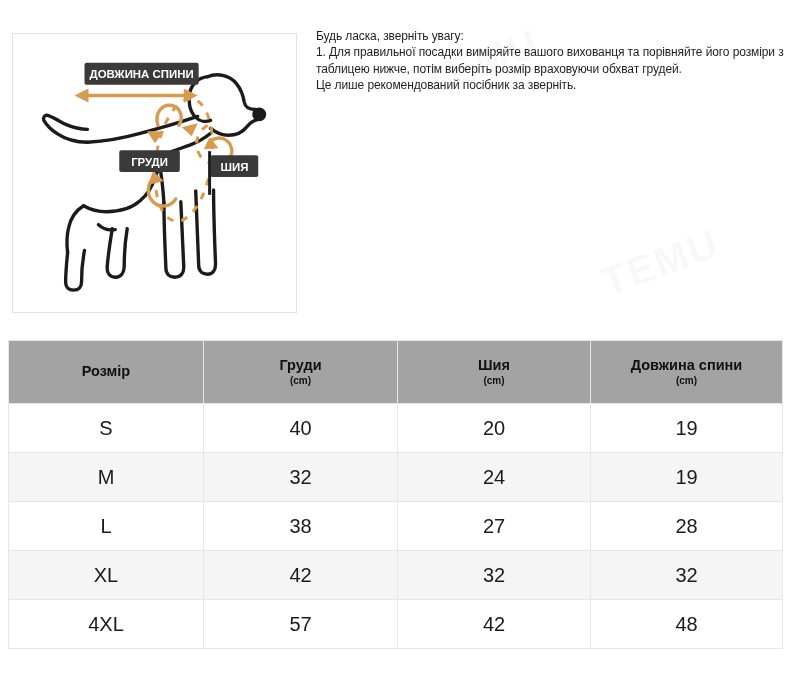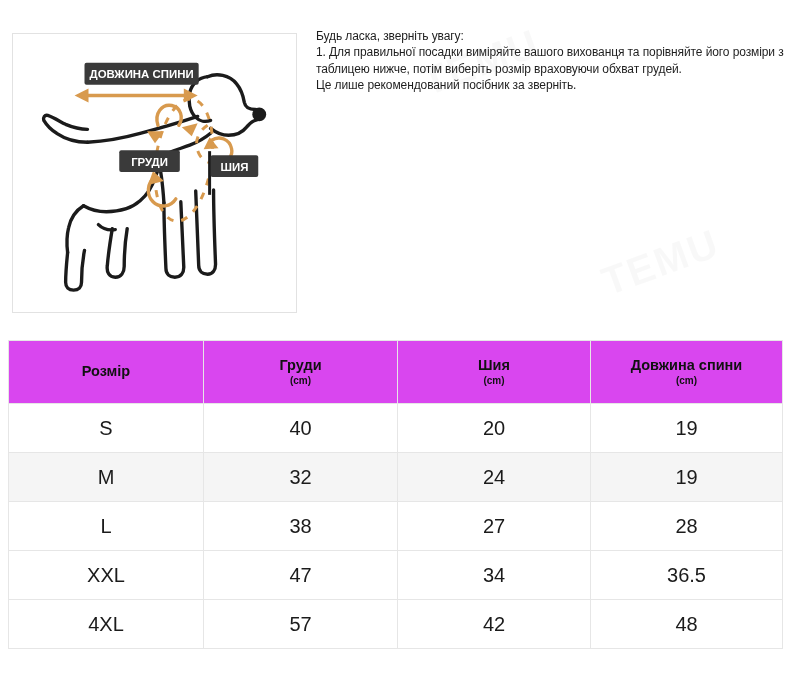--- a/index.html
+++ b/index.html
@@ -61,21 +61,21 @@
     text-align: center;
     vertical-align: middle;
     padding: 0;
     font-weight: normal;
   }
   .size-table thead th {
     height: 62px;
     font-size: 14.5px;
     font-weight: bold;
     line-height: 1.22;
-    background: #d946ef;
+    background: #a3a3a3;
     color: #111111;
   }
   .size-table tbody td {
     height: 48px;
     font-size: 20px;
     color: #1b1b1b;
   }
   .size-table tbody tr.odd td { background: #ffffff; }
   .size-table tbody tr.even td { background: #f5f5f5; }
 
@@ -232,25 +232,25 @@
       <td>32</td>
       <td>24</td>
       <td>19</td>
     </tr>
     <tr class="odd">
       <td>L</td>
       <td>38</td>
       <td>27</td>
       <td>28</td>
     </tr>
-    <tr class="odd">
-      <td>XXL</td>
-      <td>47</td>
-      <td>34</td>
-      <td>36.5</td>
+    <tr class="even">
+      <td>XL</td>
+      <td>42</td>
+      <td>32</td>
+      <td>32</td>
     </tr>
     <tr class="odd">
       <td>4XL</td>
       <td>57</td>
       <td>42</td>
       <td>48</td>
     </tr>
   </tbody>
 </table>
 

